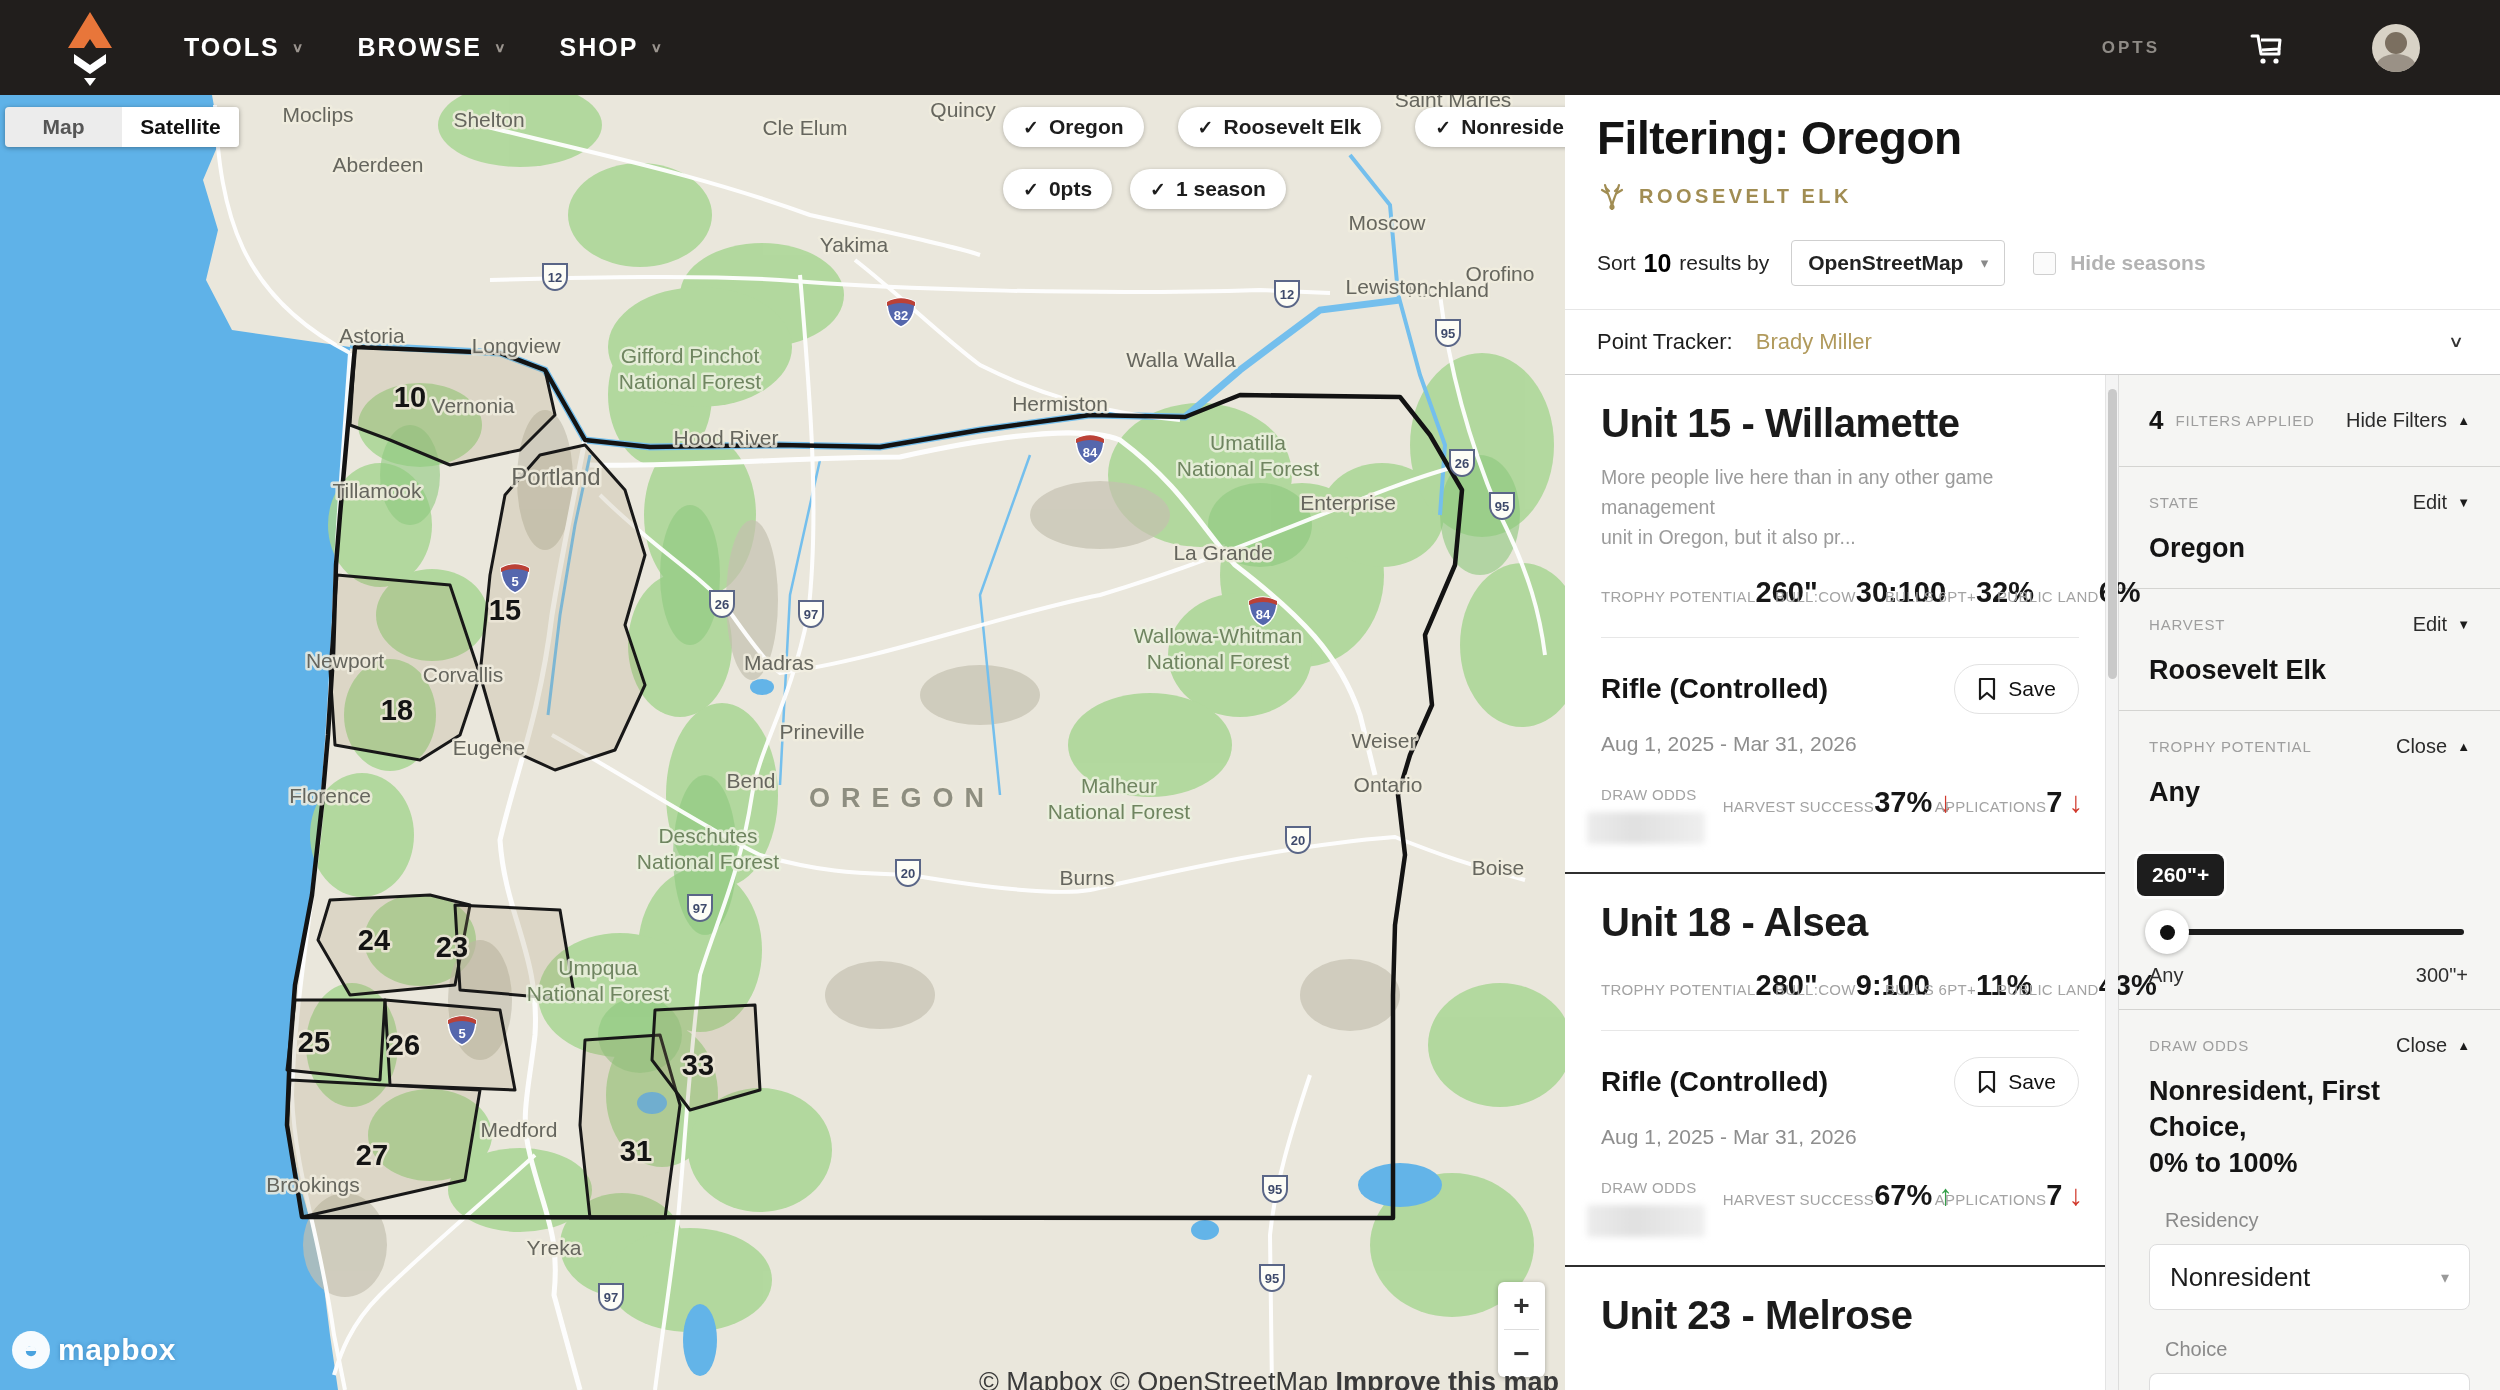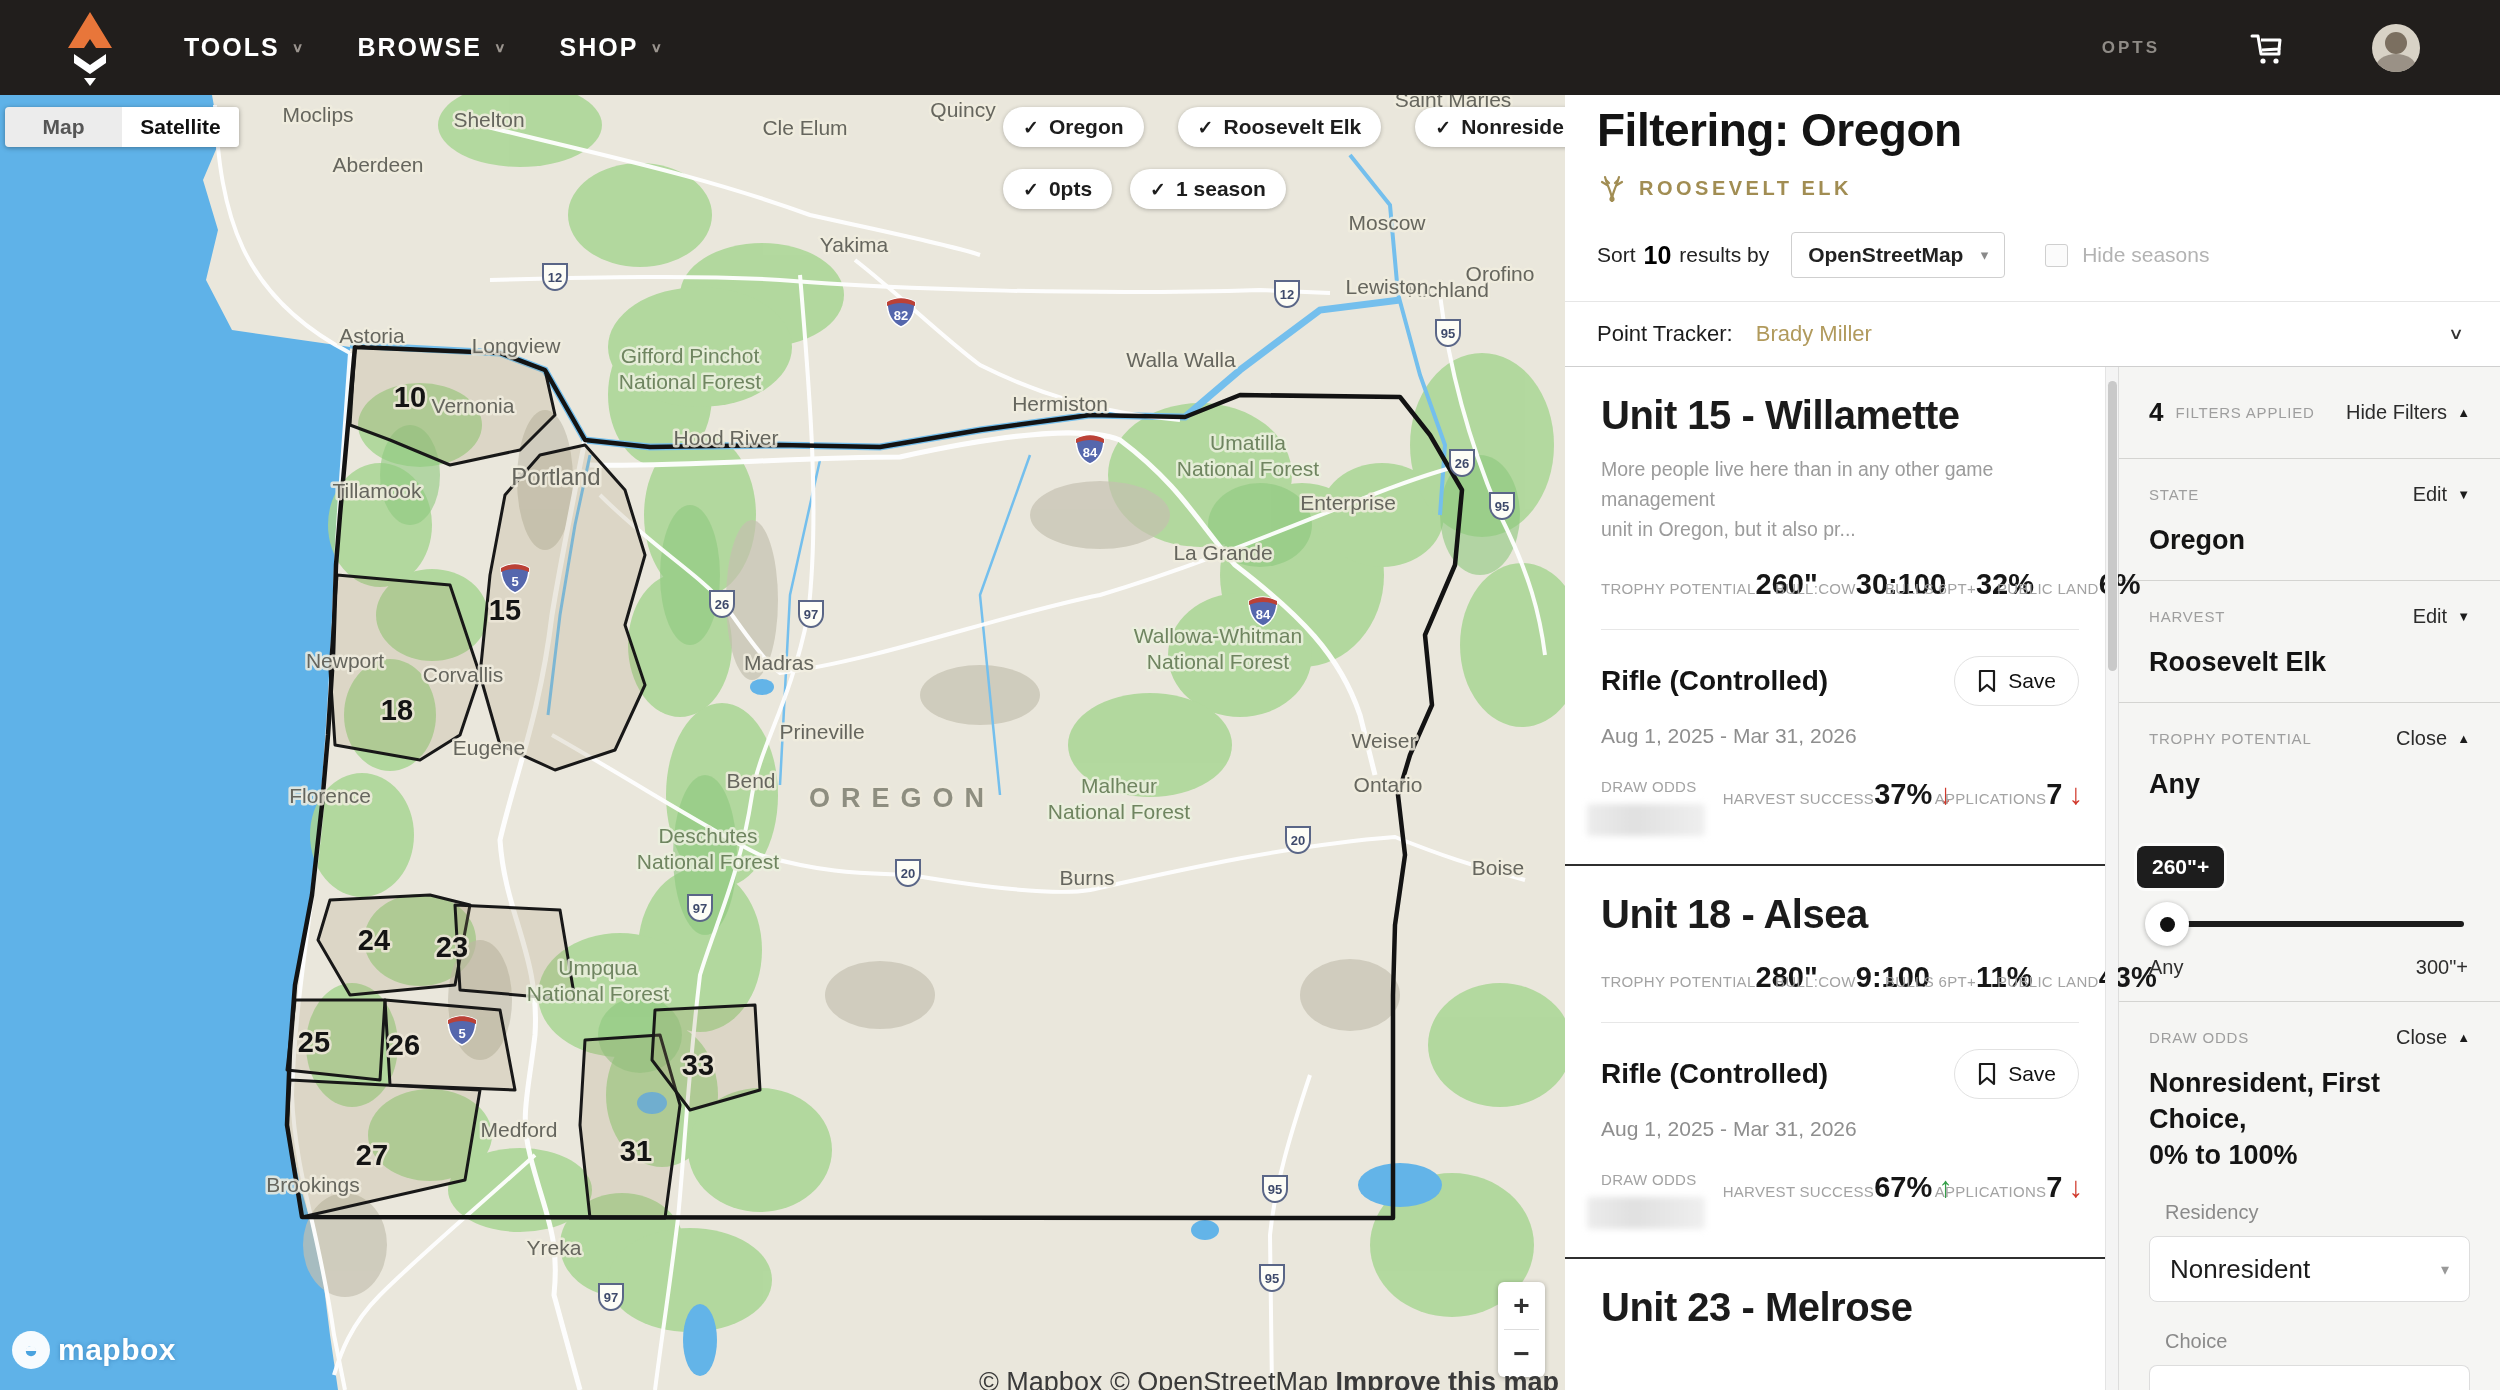--- a/index.html
+++ b/index.html
@@ -39,31 +39,31 @@
 
   .mapbox-logo { position:absolute; left:12px; top:1236px; display:flex; align-items:center; gap:8px; z-index:5; cursor:pointer; }
   .mapbox-circle { width:38px; height:38px; border-radius:50%; background:rgba(255,255,255,.95); display:flex; align-items:center; justify-content:center; color:#4aa3df; font-size:24px; font-weight:700; }
   .mapbox-word { color:#fff; font-size:30px; font-weight:700; letter-spacing:.5px; text-shadow:0 0 4px rgba(0,60,120,.35); }
 
   .attribution { position:absolute; right:6px; bottom:-8px; font-size:27px; color:#3a3a3a; z-index:5; white-space:nowrap; }
   .attribution .improve { font-weight:700; cursor:pointer; }
 
   
   .right-panel { position:absolute; left:1565px; top:95px; width:935px; height:1295px; background:#fff; }
-  .panel-head { padding:8px 36px 0 32px; }
+  .panel-head { padding:16px 36px 0 32px; }
   .page-title { font-size:46px; font-weight:800; color:#141414; letter-spacing:-.5px; }
   .species-row { display:flex; align-items:center; gap:12px; margin-top:16px; }
   .species-tag { color:#a18d53; font-size:20px; font-weight:700; letter-spacing:3.5px; }
   .sort-row { display:flex; align-items:center; margin-top:28px; height:48px; }
   .sort-text { font-size:21px; color:#222; }
   .sort-count { font-size:25px; font-weight:700; margin:0 8px; }
   .sort-dd { margin-left:22px; width:214px; height:46px; border:1px solid #cfcfcf; border-radius:4px; background:#fff; display:flex; align-items:center; padding:0 16px; cursor:pointer; }
   .sort-dd .dd-label { font-size:21px; font-weight:600; color:#222; }
   .sort-dd .caret { margin-left:auto; color:#8a8a8a; font-size:15px; }
-  .hide-seasons { display:flex; align-items:center; gap:14px; margin-left:40px; cursor:pointer; }
+  .hide-seasons { display:flex; align-items:center; gap:14px; margin-left:28px; cursor:pointer;font-weight:bold; }
   .checkbox { width:23px; height:23px; border:1px solid #cfcfcf; border-radius:3px; background:#fbfbfb; }
   .hide-seasons span { font-size:21px; color:#b3b3b3; }
 
   .pt-row { margin-top:22px; border-top:1px solid #e6e6e6; border-bottom:1px solid #cfcfcf; height:66px; display:flex; align-items:center; padding:0 36px 0 32px; cursor:pointer; }
   .pt-label { font-size:22px; color:#1c1c1c; }
   .pt-name { font-size:22px; color:#b19a5c; margin-left:23px; }
   .pt-caret { margin-left:auto; color:#333; font-size:22px; transform:scaleY(.72); }
 
   .panel-content { display:flex; height:1028px; }
   .unit-list { width:540px; position:relative; }

